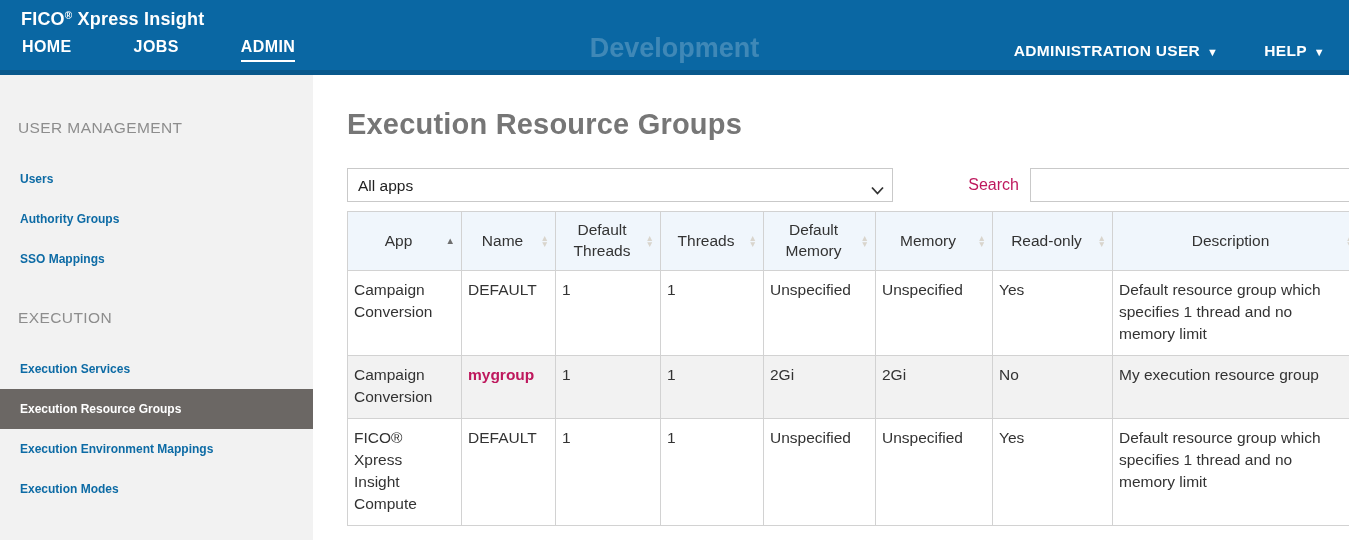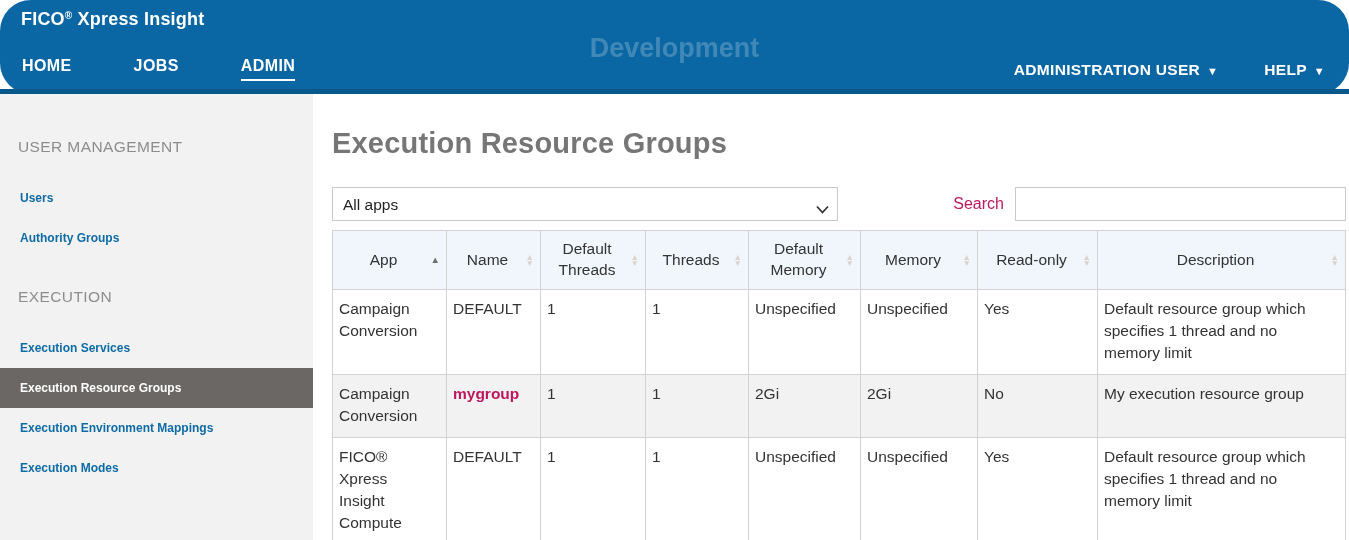--- a/index.html
+++ b/index.html
@@ -1,49 +1,49 @@
 <!DOCTYPE html>
 <html><head>
 <meta charset="utf-8">
 <style>
   * { margin:0; padding:0; box-sizing:border-box; }
   html,body { width:1349px; height:540px; overflow:hidden; background:#fff;
               font-family:"Liberation Sans", sans-serif; color:#333; }
 
   
-  .topbar { position:relative; height:94px; background:#0a67a3;border-radius:31px; }
+  .topbar { position:relative; height:75px; background:#0a67a3; }
   .topbar::after { content:""; position:absolute; left:0; right:0; bottom:0; height:5px; background:#09588c; }
   .brand { position:absolute; left:21px; top:9px; color:#fff; font-size:18px; font-weight:700; letter-spacing:.2px; }
   .brand sup { font-size:10px; vertical-align:6px; }
   .mainnav { position:absolute; left:22px; bottom:13px; display:flex; gap:62px; }
   .mainnav .navitem { color:#fff; font-size:16px; font-weight:700; letter-spacing:.4px; cursor:pointer;
                       padding-bottom:4px; border-bottom:2px solid transparent; }
   .mainnav .navitem.active { border-bottom-color:#fff; }
   .env-label { position:absolute; left:0; right:0; top:33px; text-align:center;
                font-size:27px; font-weight:700; color:rgba(255,255,255,0.22); pointer-events:none; }
   .topmenus { position:absolute; right:24px; bottom:15px; display:flex; gap:46px; align-items:center; }
   .topmenu { color:#fff; font-size:15.5px; font-weight:700; letter-spacing:.3px; cursor:pointer; display:flex; align-items:center; gap:7px; }
   .caret { font-size:11px; line-height:1; position:relative; top:1px; }
 
   
-  .page { display:flex; height:465px; }
+  .page { display:flex; height:465px;gap:15px; }
 
   
   .sidebar { width:313px; background:#f2f2f2; padding-top:38px; flex:none; }
   .side-heading { color:#8d8d8d; font-size:15.5px; letter-spacing:.4px; padding:6px 18px; margin-bottom:16px; }
   .side-item { display:block; color:#0d6ba5; font-size:12px; font-weight:700; padding:13px 20px; cursor:pointer; }
   .side-item.selected { background:#6b6764; color:#fff; }
   .side-section + .side-section { margin-top:24px; }
 
   
   .main { flex:1; padding:33px 4px 0 19px; }
   .page-title { color:#767676; font-size:29px; font-weight:700; letter-spacing:.2px; margin-bottom:27px; }
 
   .controls { display:flex; align-items:center; margin-bottom:9px; }
-  .select-wrap { position:relative; width:506px; }
+  .select-wrap { position:relative; width:546px; }
   .app-select { width:100%; height:34px; border:1px solid #c9c9c9; background:#fff; border-radius:0;
                 font-family:"Liberation Sans", sans-serif; font-size:15.5px; color:#222;
                 padding:0 30px 0 10px; appearance:none; -webkit-appearance:none; }
   .select-chevron { position:absolute; right:9px; top:13px; pointer-events:none; }
   .search-group { margin-left:auto; display:flex; align-items:center; }
   .search-label { color:#be185d; font-size:16px; margin-right:11px; }
   .search-input { width:331px; height:34px; border:1px solid #c9c9c9; background:#fff;
                   font-family:"Liberation Sans", sans-serif; font-size:15px; padding:0 9px; }
 
   
@@ -84,20 +84,21 @@
     </span>
   </div>
 </header>
 
 <div class="page">
   <aside class="sidebar">
     <div class="side-section">
       <div class="side-heading">USER MANAGEMENT</div>
       <span class="side-item">Users</span>
       <span class="side-item">Authority Groups</span>
+      <span class="side-item">SSO Mappings</span>
     </div>
     <div class="side-section">
       <div class="side-heading">EXECUTION</div>
       <span class="side-item">Execution Services</span>
       <span class="side-item selected">Execution Resource Groups</span>
       <span class="side-item">Execution Environment Mappings</span>
       <span class="side-item">Execution Modes</span>
     </div>
   </aside>
 

